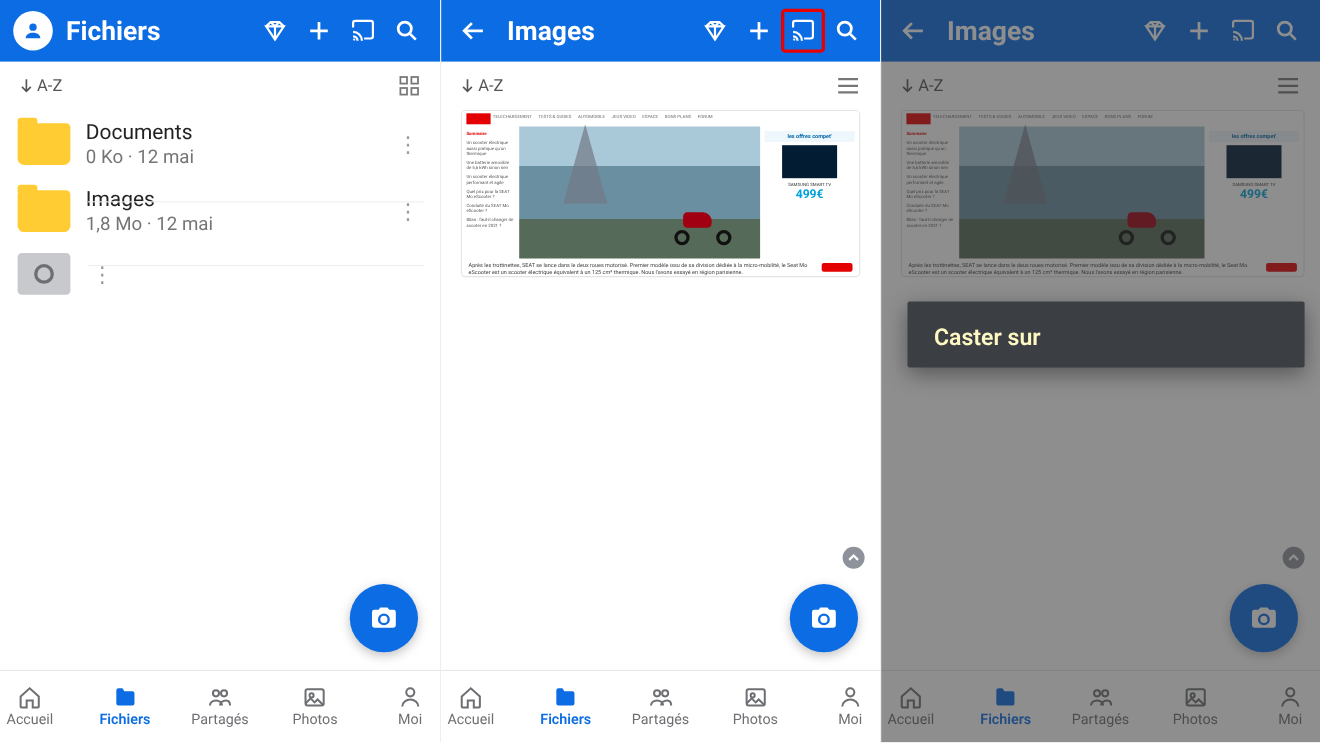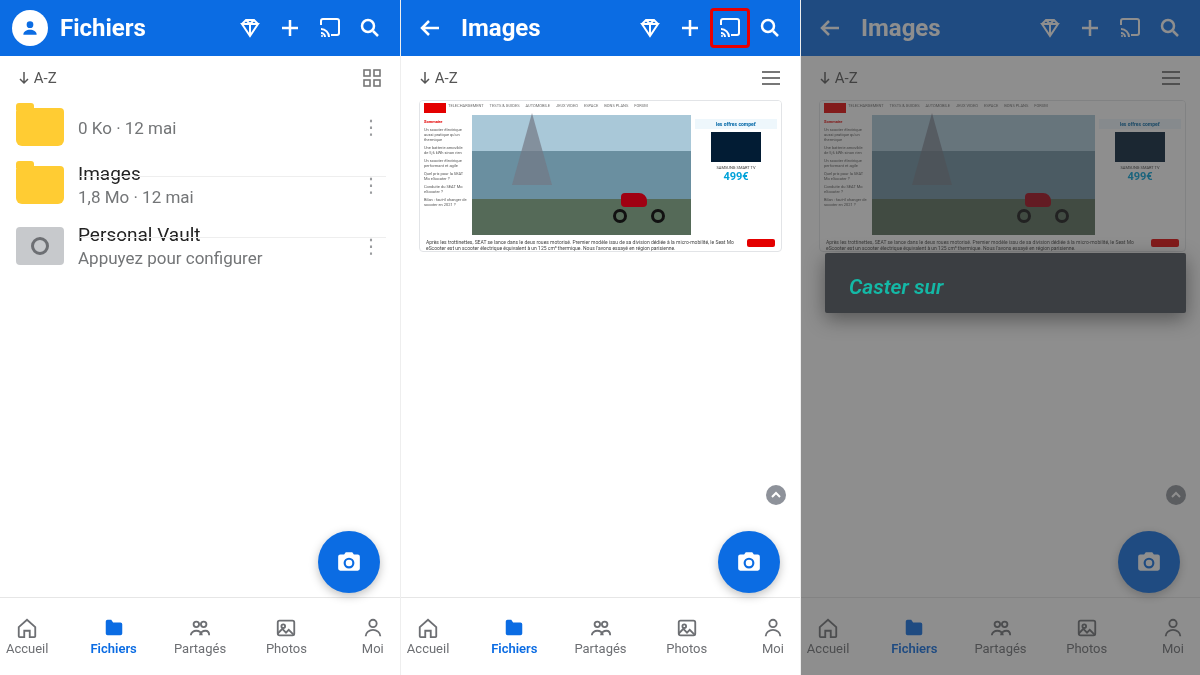--- a/index.html
+++ b/index.html
@@ -42,26 +42,26 @@
   .sc-w.l { left: 4px; } .sc-w.r { right: 4px; }
   .web-ad { width: 90px; background: #fff; padding: 4px; font-size: 5px; color: #004b7c; display: flex; flex-direction: column; align-items: center; }
   .web-ad .hdr { background: #eef7fc; width: 100%; text-align: center; padding: 2px 0; color: #0066a6; font-weight: 700; }
   .web-ad .tvbox { width: 50px; height: 30px; background: #021c34; margin: 3px 0; }
   .web-ad .brand { font-size: 4px; color: #333; }
   .web-ad .price { font-size: 11px; font-weight: 700; color: #00a2d9; }
   .web-foot { padding: 4px 6px; font-size: 5px; color: #444; }
   .web-btn { background: #e40000; width: 28px; height: 8px; border-radius: 2px; float: right; margin-left: 4px; }
   .fab { position: absolute; right: 20px; bottom: 82px; width: 62px; height: 62px; background: #0b6ce3; border-radius: 50%; display: flex; align-items: center; justify-content: center; box-shadow: 0 3px 10px rgba(0,0,0,.25); }
   .scroll-fab { position: absolute; right: 14px; bottom: 92px; width: 20px; height: 20px; background: #8e929a; border-radius: 50%; display: flex; align-items: center; justify-content: center; color: #fff; font-size: 10px; }
-  .bottomnav { height: 78px; border-top: 1px solid #e6e6e6; display: flex; background: #fff; gap: 32px; }
+  .bottomnav { height: 66px; border-top: 1px solid #e6e6e6; display: flex; background: #fff; gap: 32px; }
   .bn-item { flex: 1; display: flex; flex-direction: column; align-items: center; justify-content: center; gap: 2px; color: #6d6f73; font-size: 13px; }
   .bn-item.active { color: #0b6ce3; font-weight: 600; }
   .bn-icon { width: 24px; height: 22px; display: flex; align-items: center; justify-content: center; }
   .overlay-dim { position: absolute; inset: 0; background: rgba(50,50,50,.55); }
-  .cast-sheet { position: absolute; left: 24px; right: 14px; top: 253px; background: #3b3e42; color: #14b8a6; border-radius: 2px; box-shadow: 0 6px 20px rgba(0,0,0,.4); font-style: italic; }
+  .cast-sheet { position: absolute; left: 24px; right: 14px; top: 274px; background: #3b3e42; color: #fef9c3; border-radius: 2px; box-shadow: 0 6px 20px rgba(0,0,0,.4); }
   .cast-title { font-size: 21px; font-weight: 600; padding: 22px 24px 14px; }
   .cast-row { display: flex; align-items: center; padding: 14px 24px 22px; gap: 22px; font-size: 18px; }
   svg { display: block; }
 </style>
 </head>
 <body>
 
 <div class="container">
 
   <div class="panel">
@@ -119,40 +119,37 @@
             <rect x="2" y="12" width="6" height="6"></rect>
             <rect x="12" y="12" width="6" height="6"></rect>
           </svg>
       </span>
     </div>
 
     <div class="listarea">
       <div class="file-row">
         <div class="folder-icon"></div>
         <div class="file-text">
+          <div class="file-name">Documents</div>
           <div class="file-meta">0 Ko · 12 mai</div>
         </div>
         <div class="more-btn">⋮</div>
       </div>
       <div class="file-row">
         <div class="folder-icon"></div>
         <div class="file-text">
           <div class="file-name">Images</div>
           <div class="file-meta">1,8 Mo · 12 mai</div>
         </div>
         <div class="more-btn">⋮</div>
       </div>
       <div class="file-row">
         <div class="vault-icon">
             <div class="dial"></div>
           </div>
-        <div class="file-text">
-          <div class="file-name">Personal Vault</div>
-          <div class="file-meta">Appuyez pour configurer</div>
-        </div>
         <div class="more-btn">⋮</div>
       </div>
     </div>
 
     <div class="fab">
       <svg width="26" height="26" viewBox="0 0 24 24" fill="#fff">
           <path d="M9 3l-1.5 2H4a2 2 0 00-2 2v11a2 2 0 002 2h16a2 2 0 002-2V7a2 2 0 00-2-2h-3.5L15 3H9zm3 5a5 5 0 110 10 5 5 0 010-10zm0 2a3 3 0 100 6 3 3 0 000-6z"></path>
         </svg>
     </div>
 

